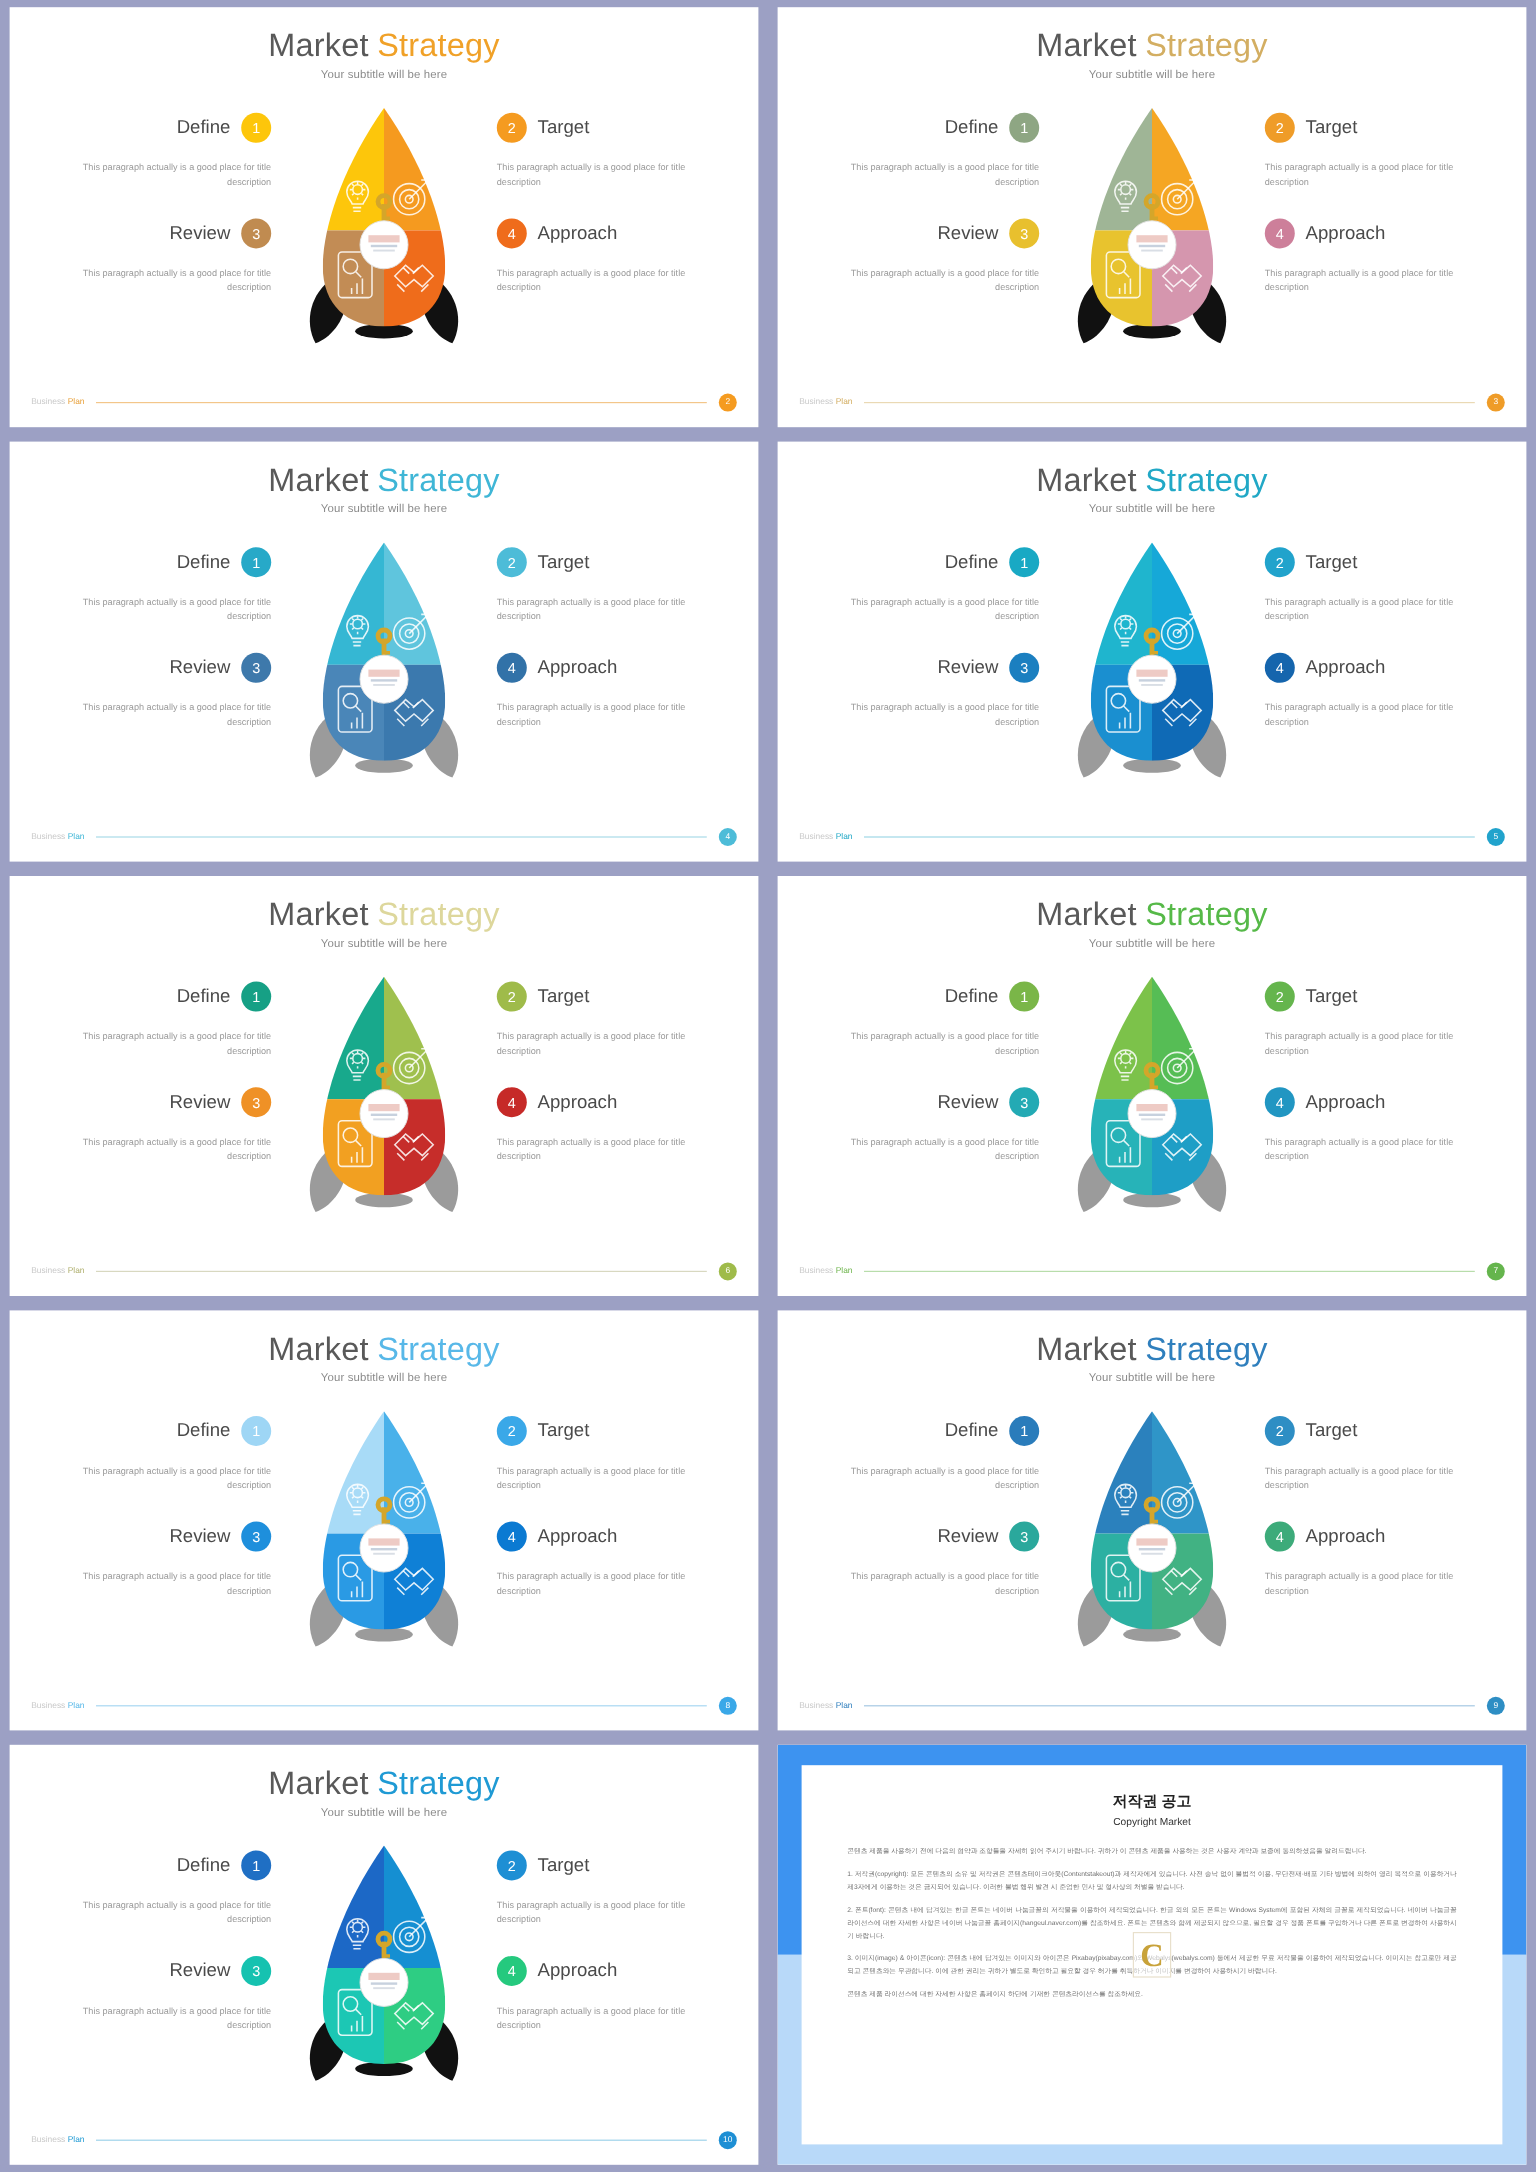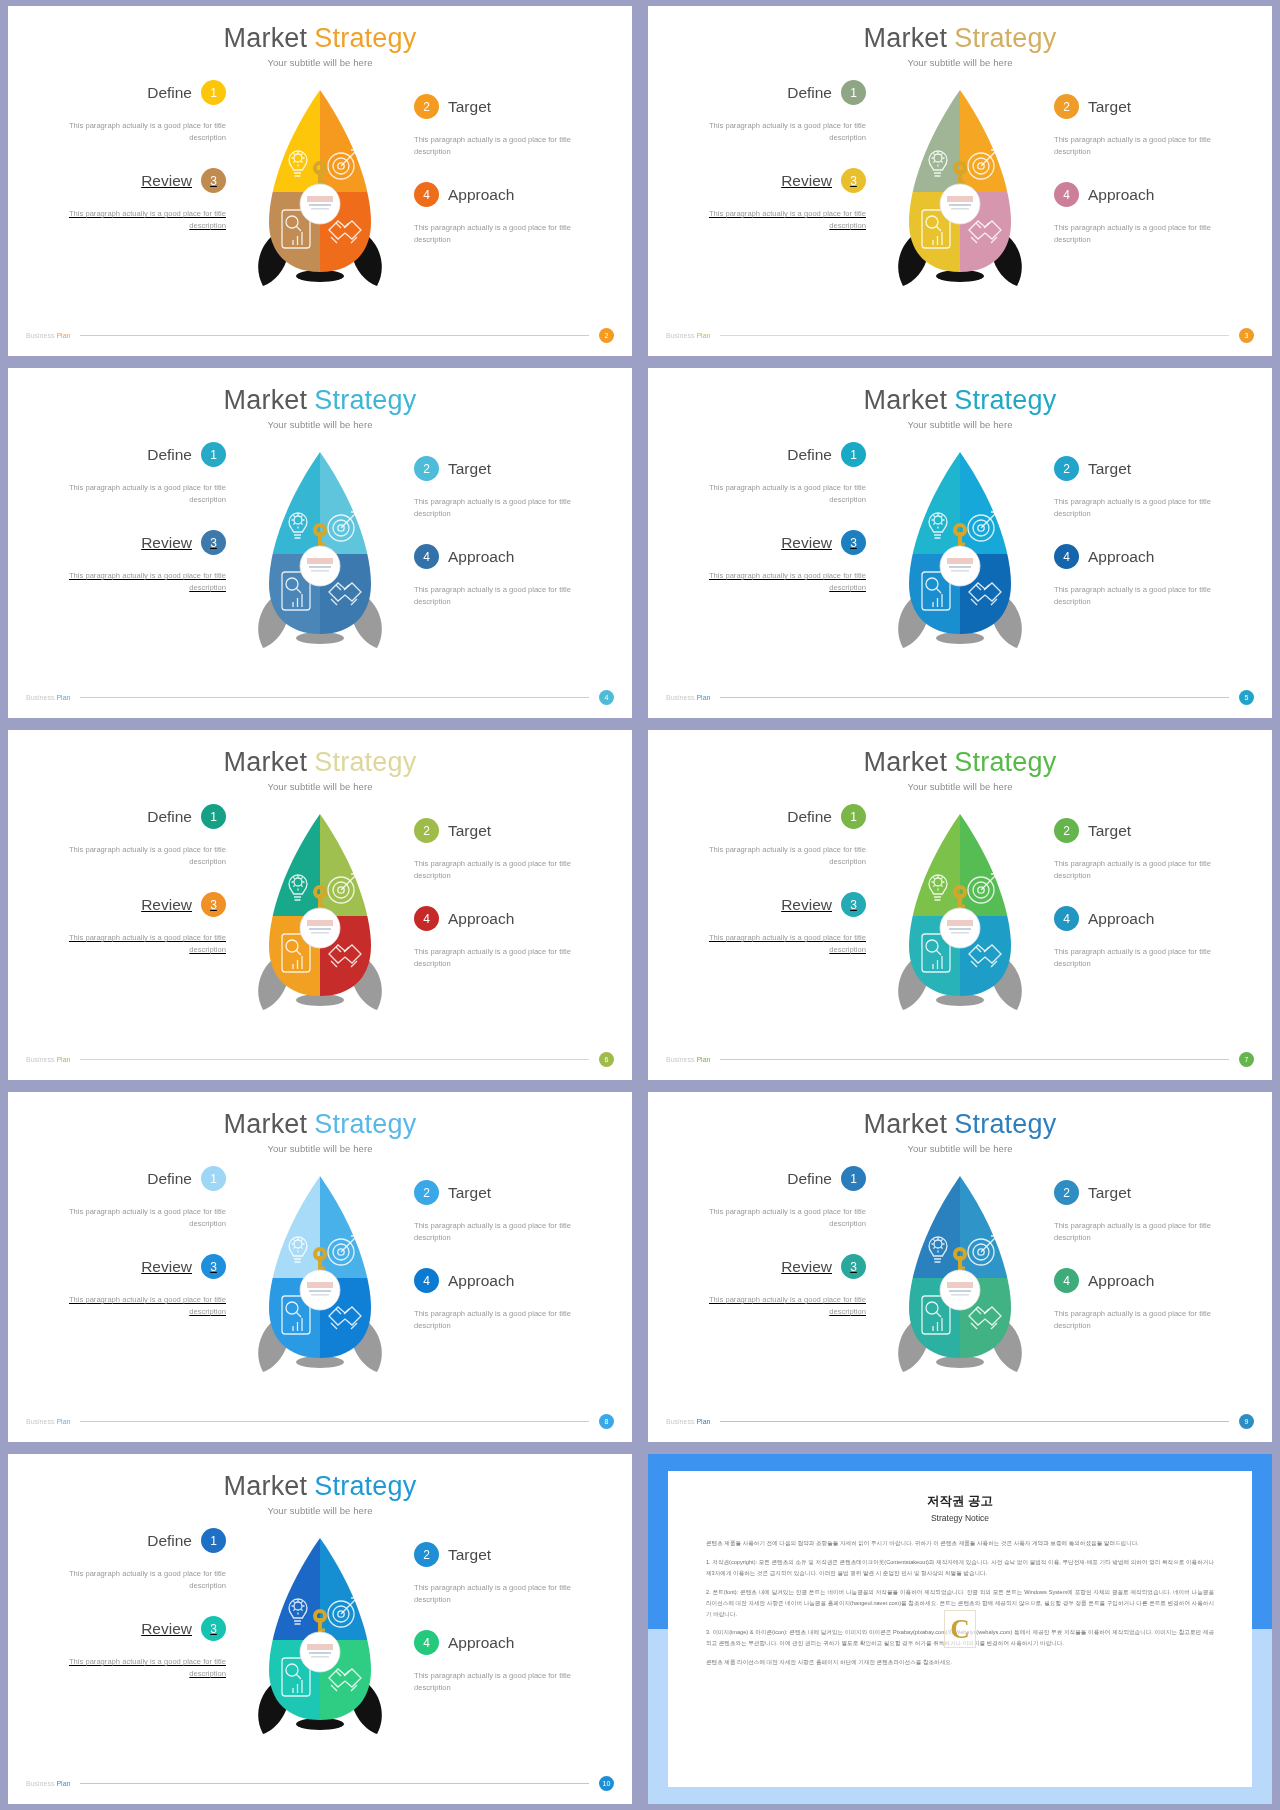--- a/index.html
+++ b/index.html
@@ -51,23 +51,23 @@
     display:flex; align-items:center; justify-content:center;
     color:#fff; font-size:12px; flex:0 0 auto;
   }
   .lbl .para {
     font-size:7.6px; color:#9a9a9a; line-height:1.55; margin-top:15px;
     width:162px;
   }
   .lbl.l .para { margin-left:auto; text-align:right; }
   .lbl.r .para { margin-right:auto; text-align:left; }
 
-  .p1 { top:12px; }
+  .p1 { top:26px; }
   .p2 { top:26px; }
-  .p3 { top:100px;text-decoration:underline; }
+  .p3 { top:114px; }
   .p4 { top:114px; }
 
   
   .ftr { position:absolute; left:0; right:0; bottom:13px; display:flex; align-items:center; padding:0 18px; gap:10px; }
   .ftr .bp { font-size:7px; white-space:nowrap; }
   .ftr .bp .w1 { color:#c9c9c9; }
   .ftr .bp .w2 { margin-left:2px; }
   .ftr .line { flex:1 1 auto; height:1px; }
   .pgnum {
     width:15px; height:15px; border-radius:50%;
@@ -1079,21 +1079,21 @@
       <div class="pgnum" style="background:#1e8fd4">10</div>
     </div>
   </div>
 </div>
 <div class="cell">
   <div class="cslide">
     <div class="cband-dark" style="background:#3d93f0"></div>
     <div class="cband-lite" style="background:#b8d9f9"></div>
     <div class="cpaper">
       <div class="ctitle-kr">저작권 공고</div>
-      <div class="ctitle-en">Strategy Notice</div>
+      <div class="ctitle-en">Copyright Market</div>
       <div class="cbody">
         <p>콘텐츠 제품을 사용하기 전에 다음의 협약과 조항들을 자세히 읽어 주시기 바랍니다. 귀하가 이 콘텐츠 제품을 사용하는 것은 사용자 계약과 보증에 동의하셨음을 알려드립니다.</p>
             <p>1. 저작권(copyright): 모든 콘텐츠의 소유 및 저작권은 콘텐츠테이크아웃(Contentstakeout)과 제작자에게 있습니다. 사전 승낙 없이 불법적 이용, 무단전재·배포 기타 방법에 의하여 영리 목적으로 이용하거나 제3자에게 이용하는 것은 금지되어 있습니다. 이러한 불법 행위 발견 시 준엄한 민사 및 형사상의 처벌을 받습니다.</p>
             <p>2. 폰트(font): 콘텐츠 내에 담겨있는 한글 폰트는 네이버 나눔글꼴의 저작물을 이용하여 제작되었습니다. 한글 외의 모든 폰트는 Windows System에 포함된 자체의 글꼴로 제작되었습니다. 네이버 나눔글꼴 라이선스에 대한 자세한 사항은 네이버 나눔글꼴 홈페이지(hangeul.naver.com)를 참조하세요. 폰트는 콘텐츠와 함께 제공되지 않으므로, 필요할 경우 정품 폰트를 구입하거나 다른 폰트로 변경하여 사용하시기 바랍니다.</p>
             <p>3. 이미지(image) &amp; 아이콘(icon): 콘텐츠 내에 담겨있는 이미지와 아이콘은 Pixabay(pixabay.com)와 Webalys(webalys.com) 등에서 제공한 무료 저작물을 이용하여 제작되었습니다. 이미지는 참고로만 제공되고 콘텐츠와는 무관합니다. 이에 관한 권리는 귀하가 별도로 확인하고 필요할 경우 허가를 취득하거나 이미지를 변경하여 사용하시기 바랍니다.</p>
             <p>콘텐츠 제품 라이선스에 대한 자세한 사항은 홈페이지 하단에 기재한 콘텐츠라이선스를 참조하세요.</p>
       </div>
       <div class="cwm">C</div>
     </div>
   </div>

